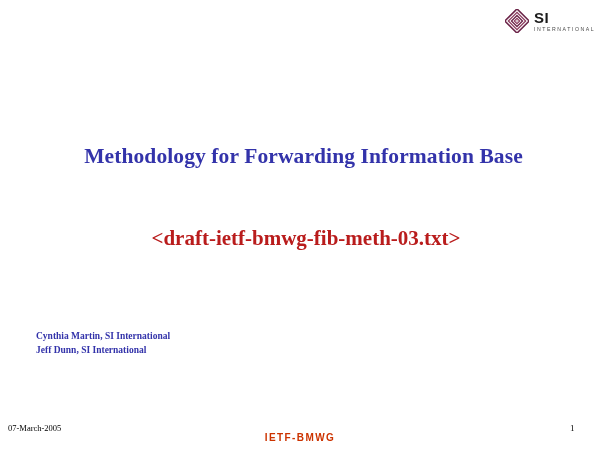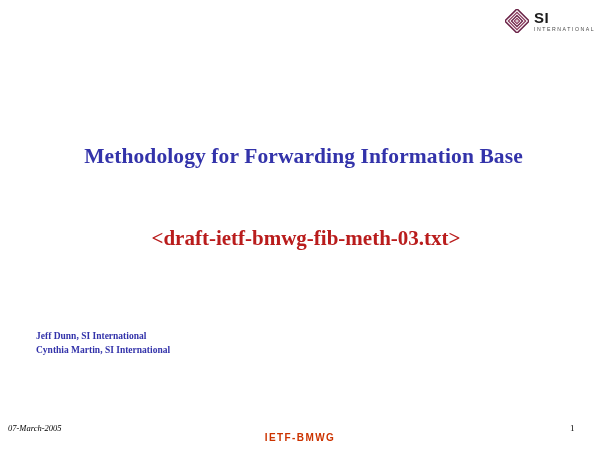--- a/index.html
+++ b/index.html
@@ -107,21 +107,20 @@
 
   
   #footer-date {
     position: absolute;
     top: 423px;
     left: 8px;
     font-family: "Liberation Serif", serif;
     font-size: 8.5px;
     color: #000000;
     white-space: nowrap;
-    font-style: italic;
   }
   #footer-center {
     position: absolute;
     top: 432px;
     left: 0;
     width: 600px;
     text-align: center;
     font-family: "Liberation Sans", sans-serif;
     font-weight: bold;
     font-size: 10px;
@@ -163,21 +162,21 @@
     </span>
   </div>
 
   <div id="title">
     <span class="line">Methodology for Forwarding Information Base</span>
   </div>
 
   <div id="subtitle">&lt;draft-ietf-bmwg-fib-meth-03.txt&gt;</div>
 
   <div id="authors">
+    <span class="author-line">Cynthia Martin, SI International</span>
     <span class="author-line">Jeff Dunn, SI International</span>
-    <span class="author-line">Cynthia Martin, SI International</span>
   </div>
 
   <div id="footer-date">07-March-2005</div>
   <div id="footer-center">IETF-BMWG</div>
   <div id="footer-page">1</div>
 
 </div>
 
 </body></html>

